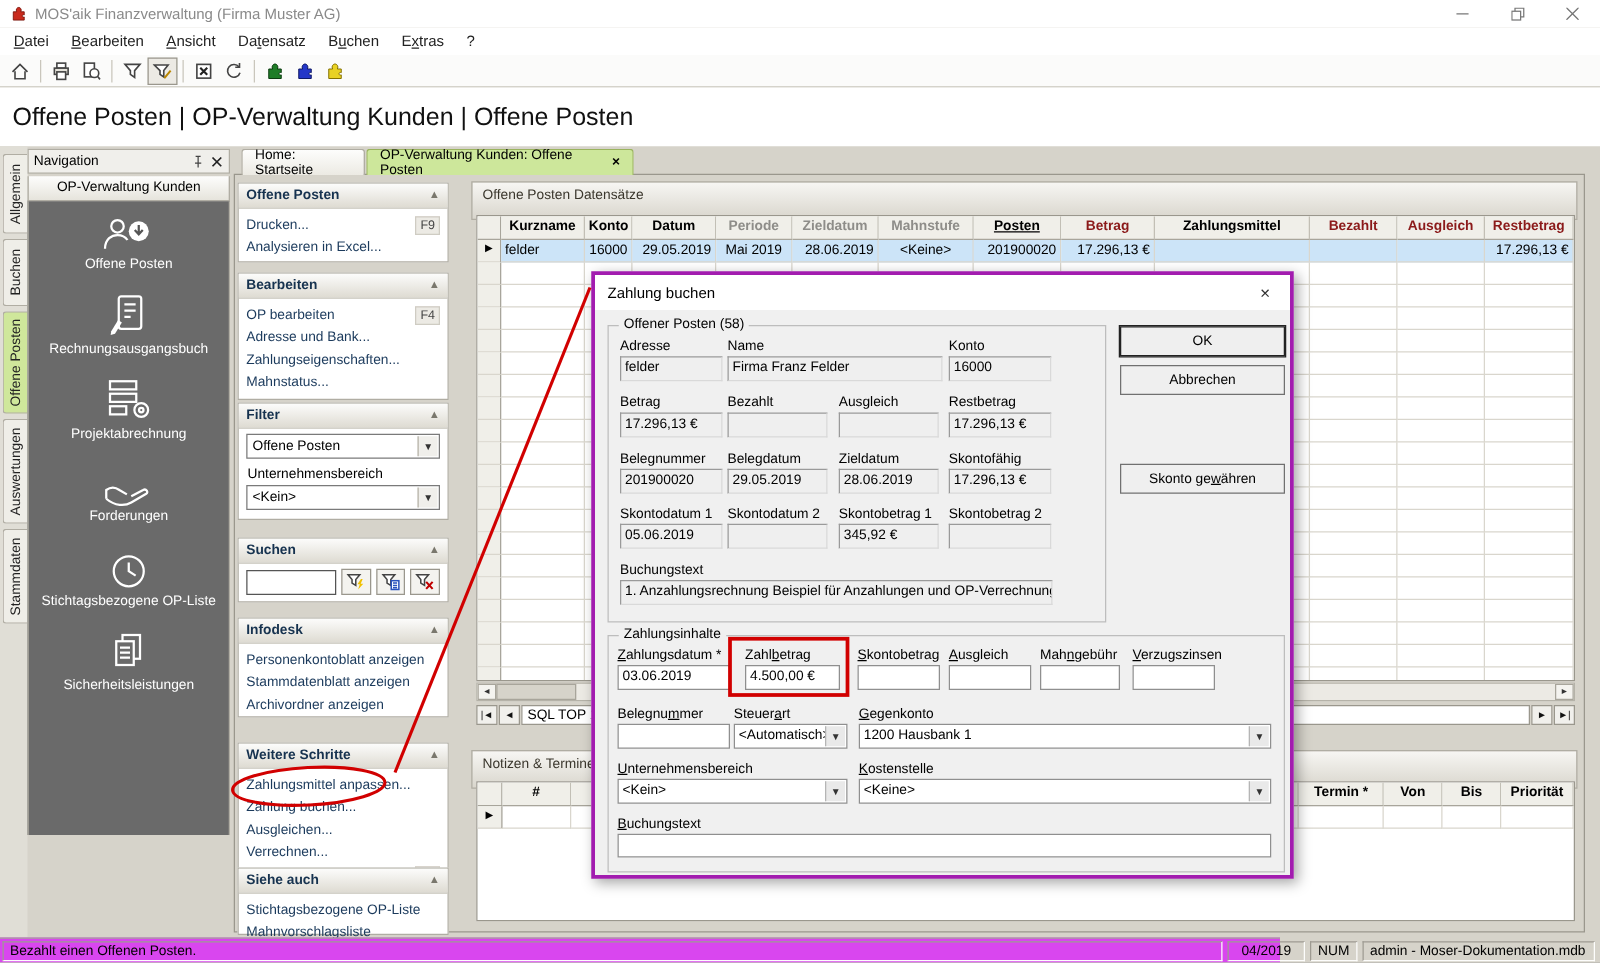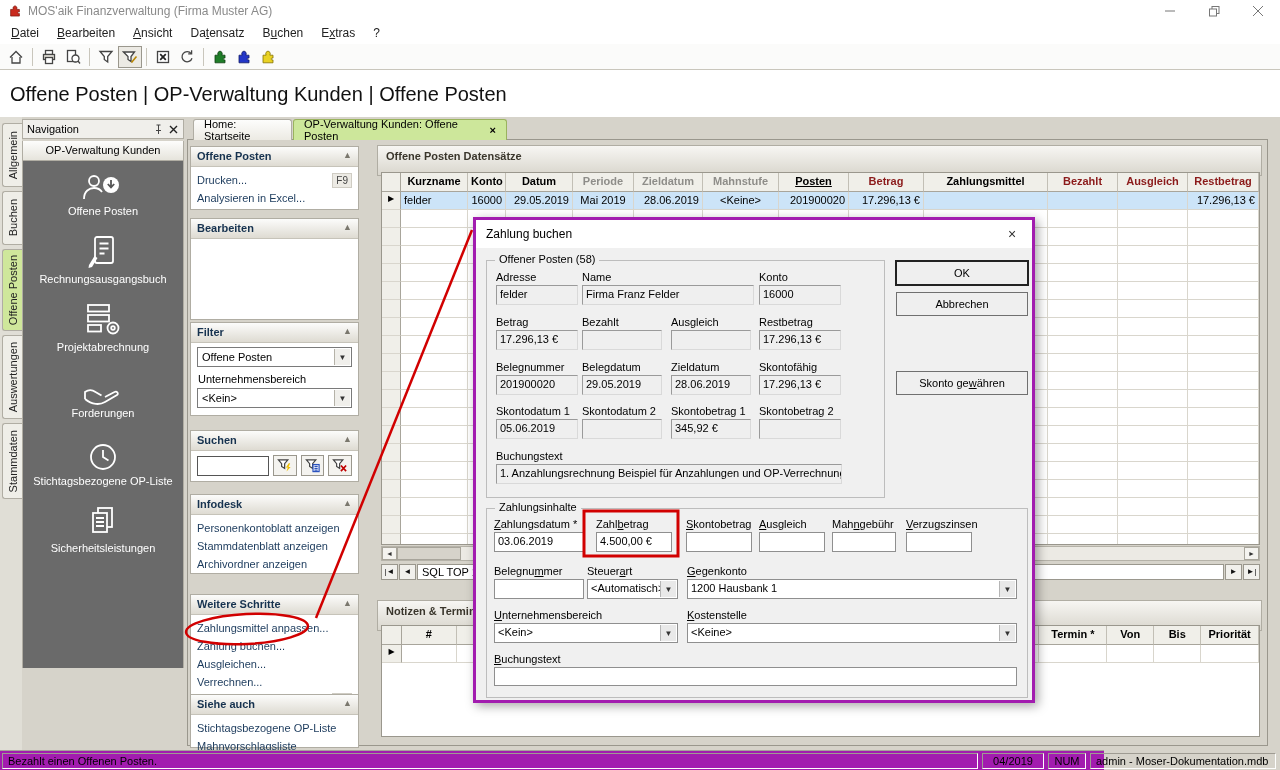--- a/index.html
+++ b/index.html
@@ -76,21 +76,21 @@
   .flbl { margin:6px 0 3px 1px; }
   .searchrow { display:flex; align-items:center; gap:4px; }
   .searchrow input { width:72px; height:20px; border:1px solid #555; font-size:11px; padding:0 3px; }
   .sbtn { width:24px; height:21px; border:1px solid #9a978d; background:#f4f3ef;
           display:flex; align-items:center; justify-content:center; }
   .sbtn svg { width:16px; height:15px; }
 
   
   .panelhead { position:absolute; left:377px; width:885px; height:31px;
                background:linear-gradient(#f7f6f3,#d9d6cd); border:1px solid #b0ada3;
-               font-weight:bold; color:#3a362c; padding:4px 0 0 8px; }
+               font-weight:normal; color:#3a362c; padding:4px 0 0 8px; }
   .tbl { position:absolute; background:#fff; border:1px solid #9a978d; overflow:hidden; }
   .trow { display:flex; }
   .tc { border-right:1px solid #d9d6cd; border-bottom:1px solid #d9d6cd; height:18px;
         padding:2px 3px 0 3px; overflow:hidden; white-space:nowrap; }
   .th .tc { background:#f0efe9; border-right:1px solid #c2bfb5; border-bottom:1px solid #a8a59b;
             font-weight:bold; text-align:center; height:19px; }
   .tc.sel { background:#f0efe9; border-right:1px solid #a8a59b; }
   .muted { color:#8e8d89; }
   .money { color:#8b1a1a; }
   .beleg { text-decoration:underline; }
@@ -120,21 +120,21 @@
   .fld.ro { background:#efefef; border-color:#9a9a9a #d9d9d9 #d9d9d9 #9a9a9a; }
   .fld.combo2 { padding-right:18px; }
   .fld .dd { position:absolute; right:1px; top:1px; bottom:1px; width:16px; background:#e9e9e9;
              border-left:1px solid #b5b5b5; display:flex; align-items:center; justify-content:center;
              font-size:8px; color:#333; }
   .dbtn { position:absolute; left:420px; width:132px; height:24px; background:#efefef;
           border:1px solid #707070; display:flex; align-items:center; justify-content:center; font-size:11px; }
   .dbtn.def { border:1px solid #222; box-shadow:0 0 0 1px #222; }
 
   
-  .statusbar { position:absolute; left:0; top:750px; width:1104px; height:20px; background:#a21caf;
+  .statusbar { position:absolute; left:0; top:750px; width:1024px; height:20px; background:#d946ef;
                border-top:1px solid #a6a39a; }
   .sbox { position:absolute; top:2px; height:16px; border:1px solid; border-color:#9e9b92 #fdfdfc #fdfdfc #9e9b92;
           padding:1px 5px 0 5px; white-space:nowrap; overflow:hidden; }
 
   .overlay { position:absolute; left:0; top:0; z-index:50; pointer-events:none; }
   u { text-decoration:underline; }
 </style>
 </head>
 <body>
 
@@ -344,20 +344,35 @@
           </div>
           <div class="aitem">
             <span>Analysieren in Excel...</span>
           </div>
         </div>
       </div>
       <div class="grp" style="top: 218px; height: 102px;">
         <div class="grp-h">
           <span>Bearbeiten</span>
           <span class="tri">▲</span>
+        </div>
+        <div class="grp-b">
+          <div class="aitem">
+            <span>OP bearbeiten</span>
+            <span class="k">F4</span>
+          </div>
+          <div class="aitem">
+            <span>Adresse und Bank...</span>
+          </div>
+          <div class="aitem">
+            <span>Zahlungseigenschaften...</span>
+          </div>
+          <div class="aitem">
+            <span>Mahnstatus...</span>
+          </div>
         </div>
       </div>
       <div class="grp" style="top: 322px; height: 94px;">
         <div class="grp-h">
           <span>Filter</span>
           <span class="tri">▲</span>
         </div>
         <div class="grp-b">
           <div class="combo">
             <span>Offene Posten</span>

